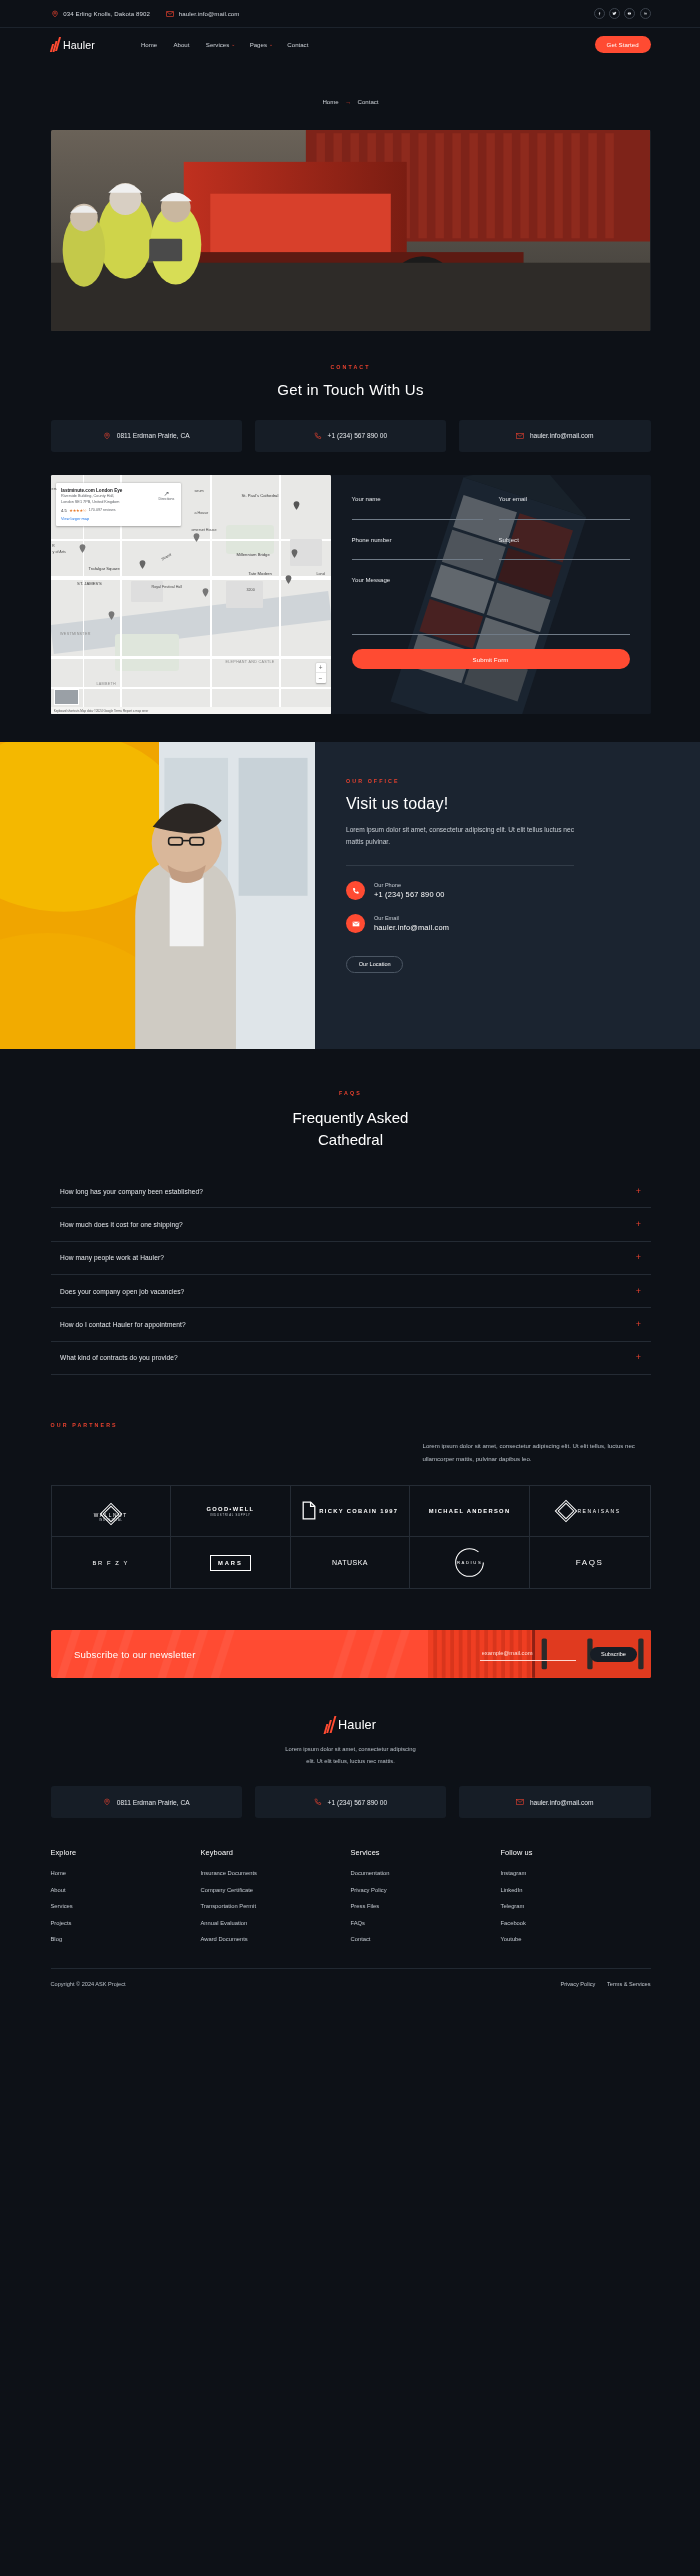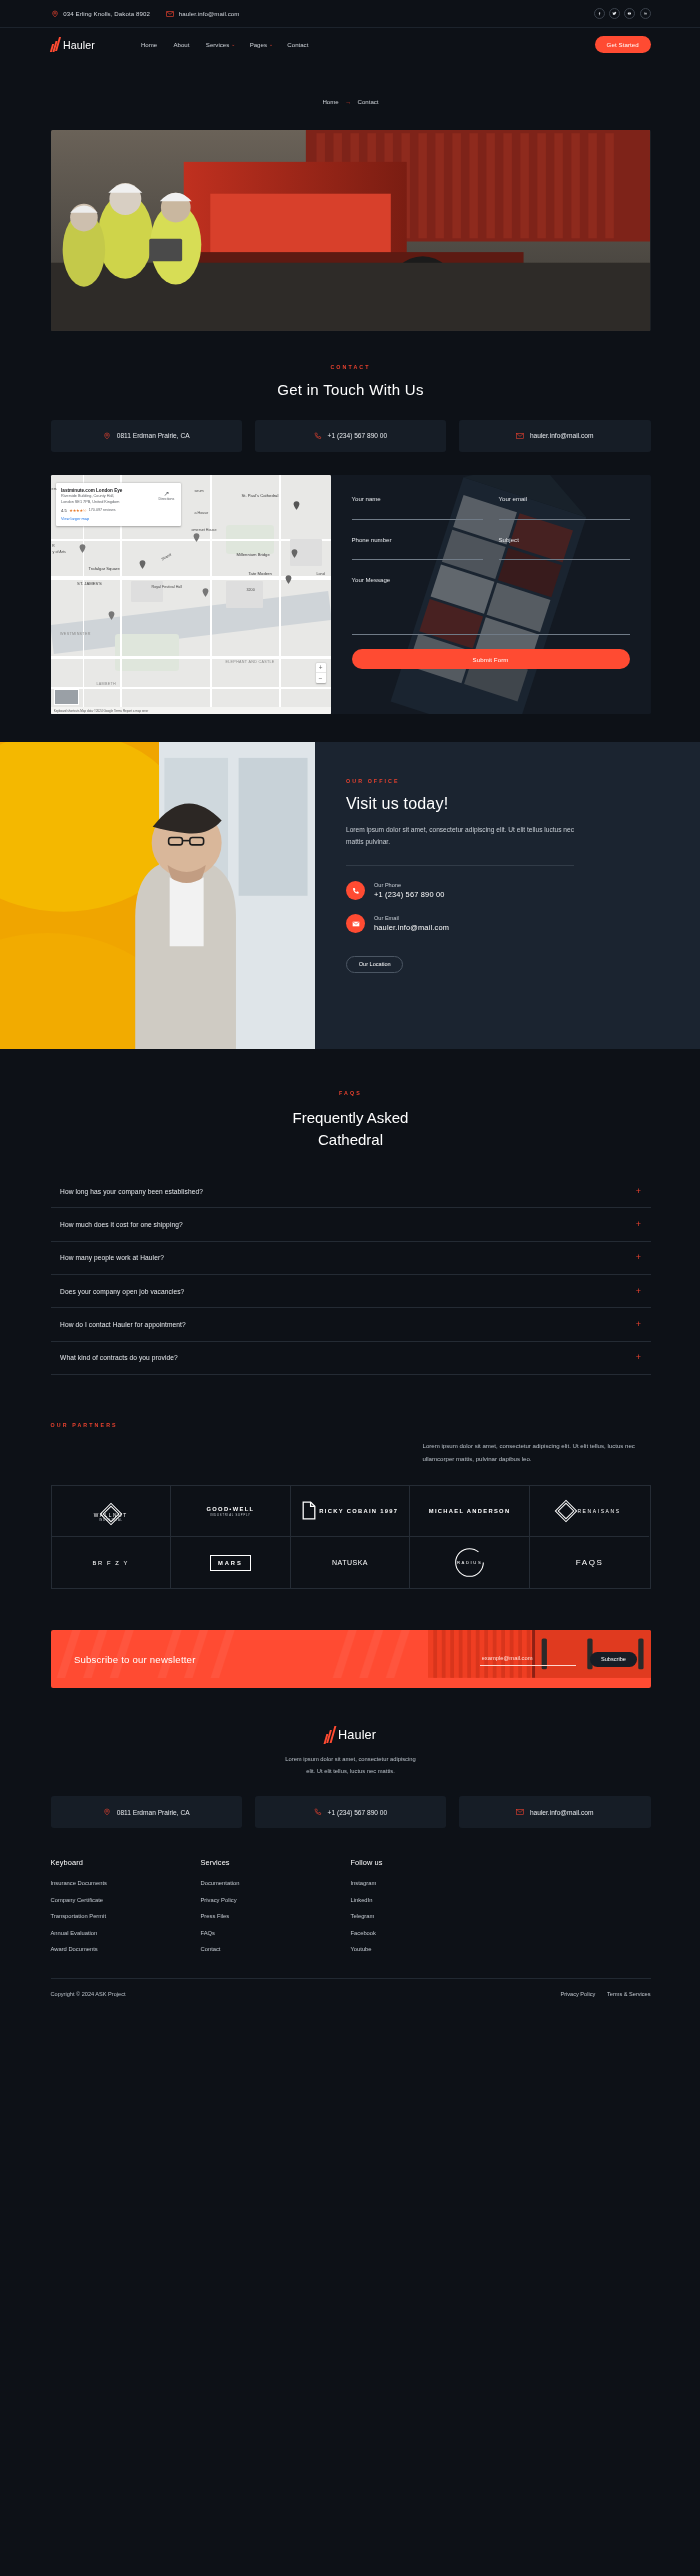--- a/index.html
+++ b/index.html
@@ -184,21 +184,21 @@
   .diamond { width:18px; height:28px; position:relative; }
   .diamond::before, .diamond::after {
     content:''; position:absolute; border:0.5px solid #fff;
     left:50%; top:50%; transform:translate(-50%,-50%) rotate(45deg);
   }
   .diamond::before { width:14px; height:14px; }
   .diamond::after { width:10px; height:10px; }
   .stacked { display:flex; flex-direction:column; align-items:center; gap:1.6px; }
 
   
-  .news { margin-top:41px; height:58px; border-radius:2.1px; overflow:hidden; position:relative; background:#ff4b32; display:flex; align-items:center; }
+  .news { margin-top:41px; height:48px; border-radius:2.1px; overflow:hidden; position:relative; background:#ff4b32; display:flex; align-items:center; }
   .news-stripes { position:absolute; inset:0; opacity:.12; }
   .news-photo { position:absolute; right:0; top:0; bottom:0; width:223px; }
   .news-title { position:relative; font-size:9.6px; color:#fff; font-weight:400; margin-left:23.4px; letter-spacing:0.2px; }
   .news-form { position:relative; margin-left:auto; display:flex; align-items:center; gap:14px; margin-right:14px; }
   .news-input {
     background:transparent; border:none; border-bottom:0.5px solid #ffd7cf; color:#fff;
     font-size:5.8px; padding:2.1px 1.1px 3.2px; width:96px; outline:none;
     font-family:"Liberation Sans", sans-serif;
   }
   .news-input::placeholder { color:#ffe2dc; }
@@ -816,20 +816,28 @@
               <rect x="2" y="5" width="20" height="14"></rect>
               <path d="M2 5l10 8 10-8"></path>
             </svg>
           </span>
         <span>hauler.info@mail.com</span>
       </div>
     </div>
 
     <div class="f-links">
       <div class="f-col">
+        <h4>Explore</h4>
+        <a>Home</a>
+        <a>About</a>
+        <a>Services</a>
+        <a>Projects</a>
+        <a>Blog</a>
+      </div>
+      <div class="f-col">
         <h4>Keyboard</h4>
         <a>Insurance Documents</a>
         <a>Company Certificate</a>
         <a>Transportation Permit</a>
         <a>Annual Evaluation</a>
         <a>Award Documents</a>
       </div>
       <div class="f-col">
         <h4>Services</h4>
         <a>Documentation</a>

